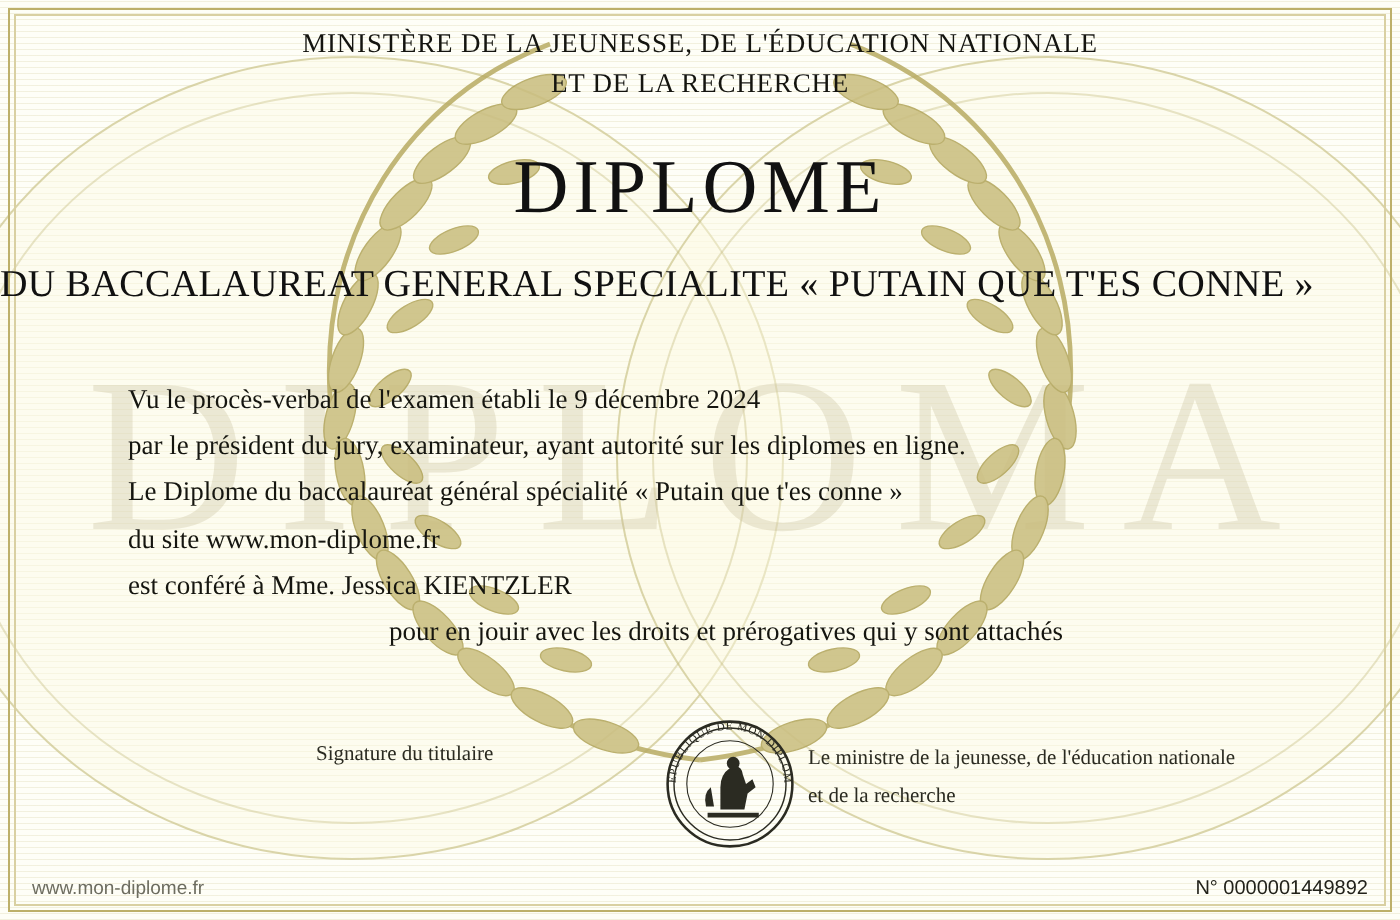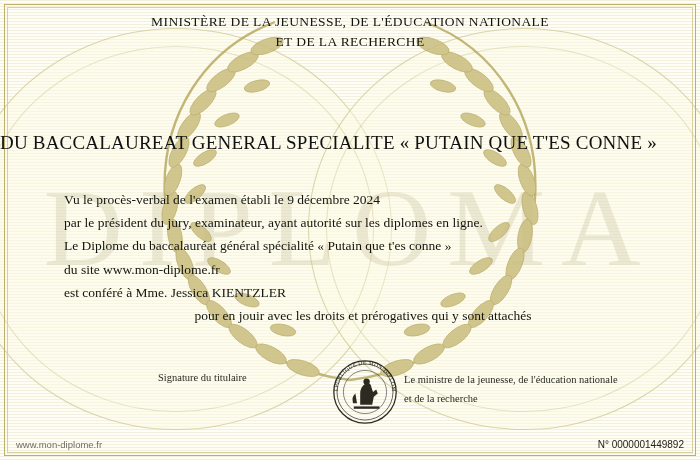--- a/index.html
+++ b/index.html
@@ -307,20 +307,21 @@
     </g>
   </svg>
 
   <div class="content">
 
     <div class="ministry">
       <span class="line1">Ministère de la jeunesse, de l'éducation nationale</span>
       <span class="line2">et de la recherche</span>
     </div>
 
+    <div class="title">DIPLOME</div>
 
     <div class="subtitle">DU BACCALAUREAT GENERAL SPECIALITE « PUTAIN QUE T'ES CONNE »</div>
 
     <div class="body-block">
       <span class="ln">Vu le procès-verbal de l'examen établi le 9 décembre 2024</span>
       <span class="ln">par le président du jury, examinateur, ayant autorité sur les diplomes en ligne.</span>
       <span class="ln">Le Diplome du baccalauréat général spécialité « Putain que t'es conne »</span>
       <span class="ln">du site www.mon-diplome.fr</span>
       <span class="ln">est conféré à Mme. Jessica KIENTZLER</span>
     </div>

